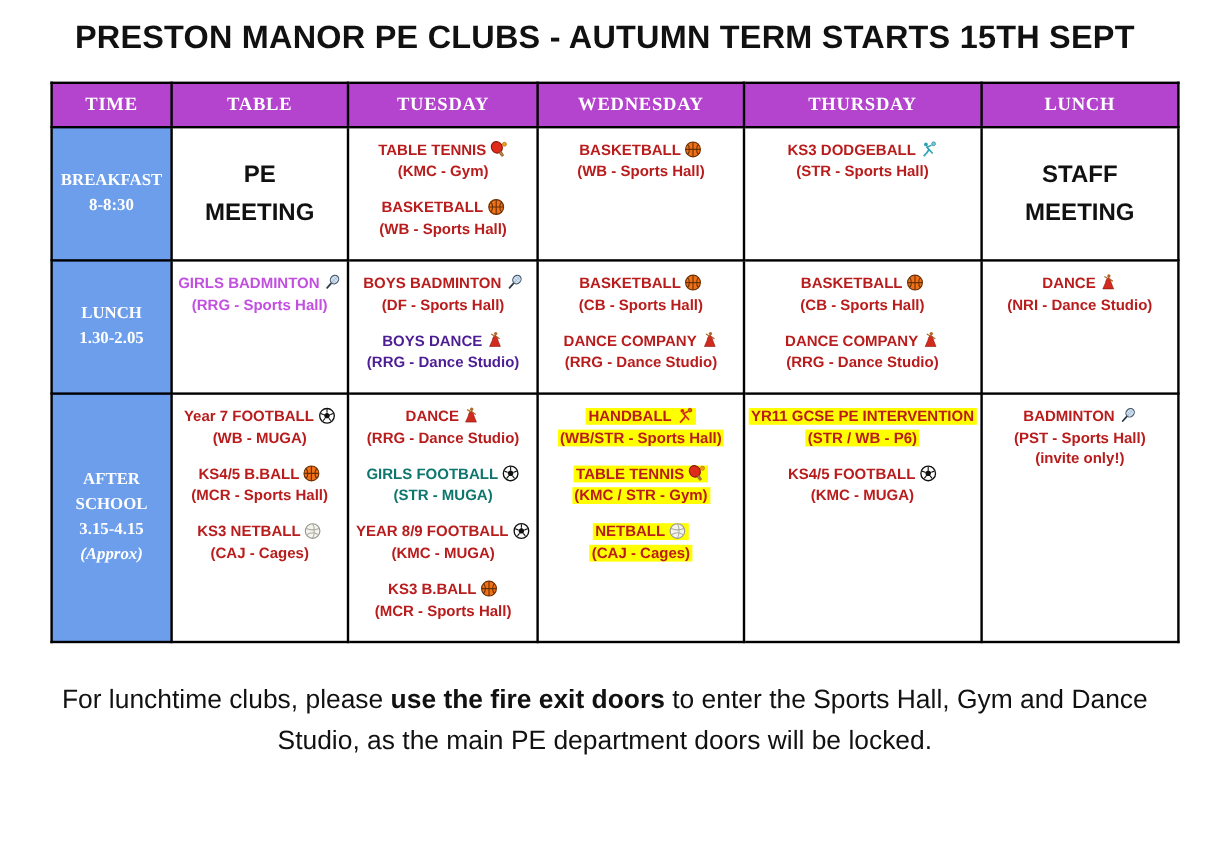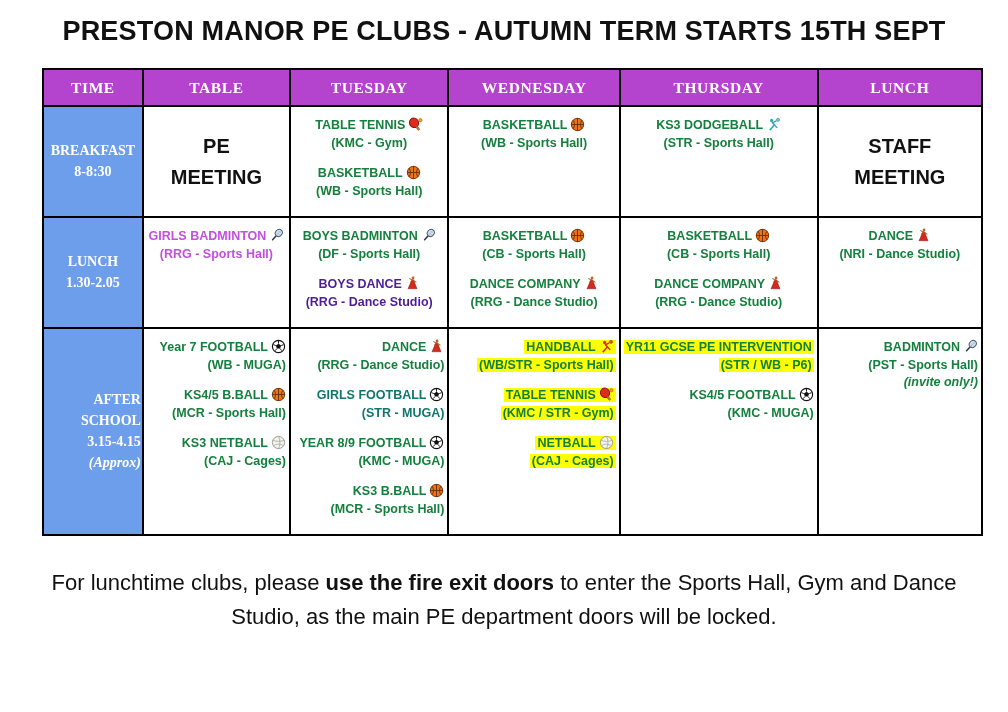--- a/index.html
+++ b/index.html
@@ -19,27 +19,27 @@
       font-family:"Liberation Serif","DejaVu Serif",serif;font-weight:bold;font-size:15.5px;letter-spacing:0.6px;}
   td.time-cell{background:var(--blue,#6D9EEB);color:#fff;text-align:center;vertical-align:middle;
       font-family:"Liberation Serif","DejaVu Serif",serif;font-weight:bold;font-size:14px;}
   td.time-cell .tline{margin:5px 0;}
   td.time-cell .tline.italic{font-style:italic;margin-top:0;}
 
   td.day-cell{background:#fff;vertical-align:top;text-align:center;}
   td.day-cell.middle{vertical-align:middle;}
   .row-breakfast td{height:98px;}
   .row-lunch td{height:106px;margin-top:10px;}
-  .row-after td{height:192px;text-align:right;}
+  .row-after td{height:192px;}
 
   .cell-inner{padding:9px 2px 2px 2px;}
-  .club{margin-bottom:13px;font-weight:bold;font-size:12.5px;line-height:1.4;color:#15803d;}
+  .club{margin-bottom:13px;font-weight:bold;font-size:12.5px;line-height:1.4;color:#b91c1c;}
   .club .cname{white-space:nowrap;}
   .club .cloc{white-space:nowrap;}
-  .club .cnote{font-style:italic;}
+  .club .cnote{}
   .club .hl{background:var(--hl,#FFFF00);padding:0 2px;}
   .club .icon{display:inline-block;vertical-align:-3px;margin-left:3px;line-height:0;}
   .meeting{font-size:20px;font-weight:bold;line-height:1.55;color:#111;}
 
   .footer{margin:30px auto 0 auto;width:960px;text-align:center;font-size:22px;line-height:1.55;color:#111;}
   .footer .b{font-weight:bold;}
 </style>
 </head>
 <body>
 

